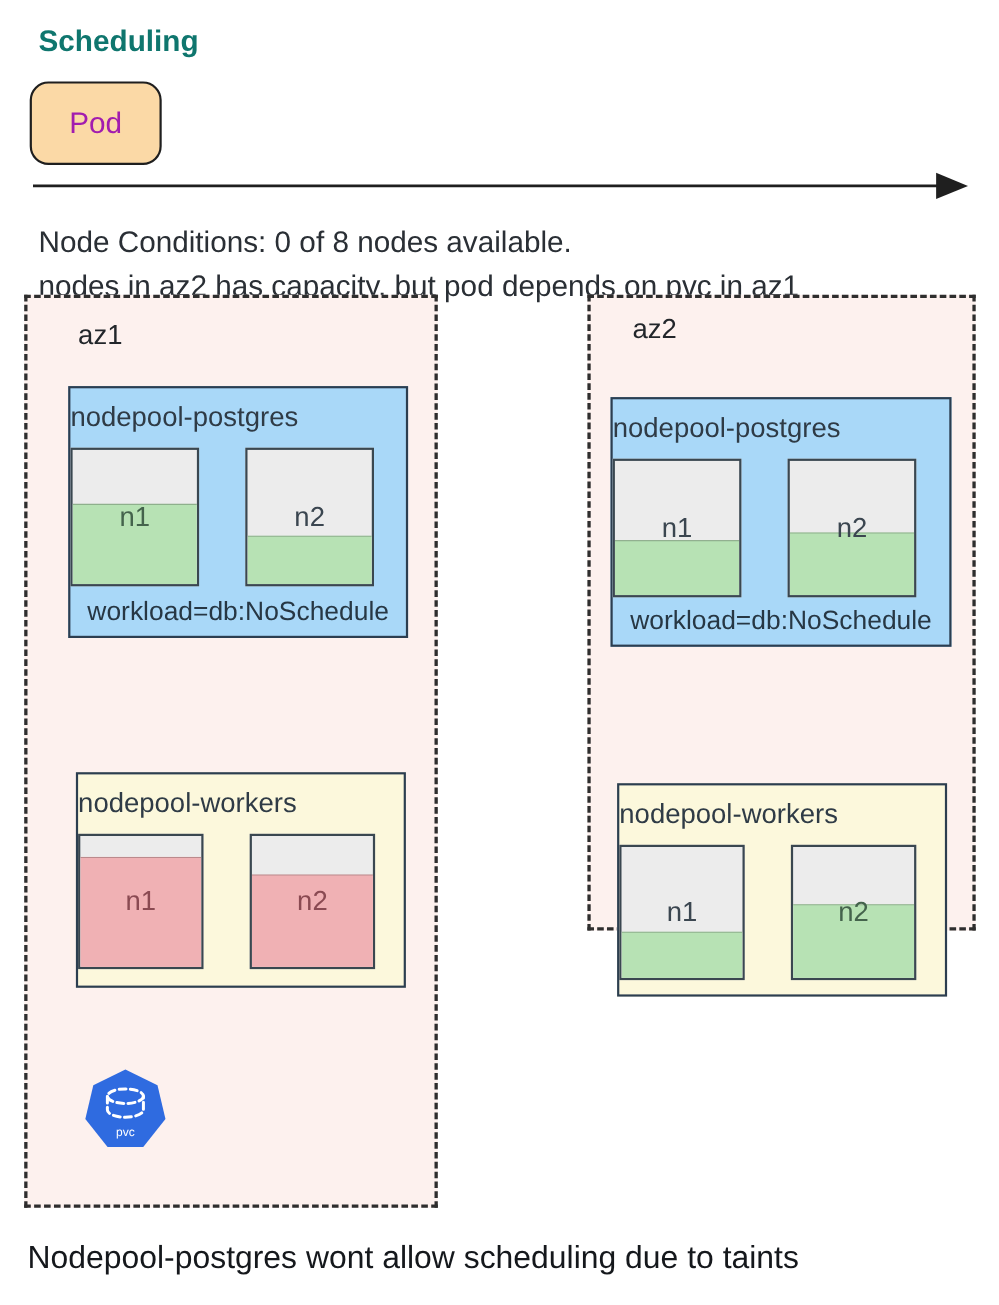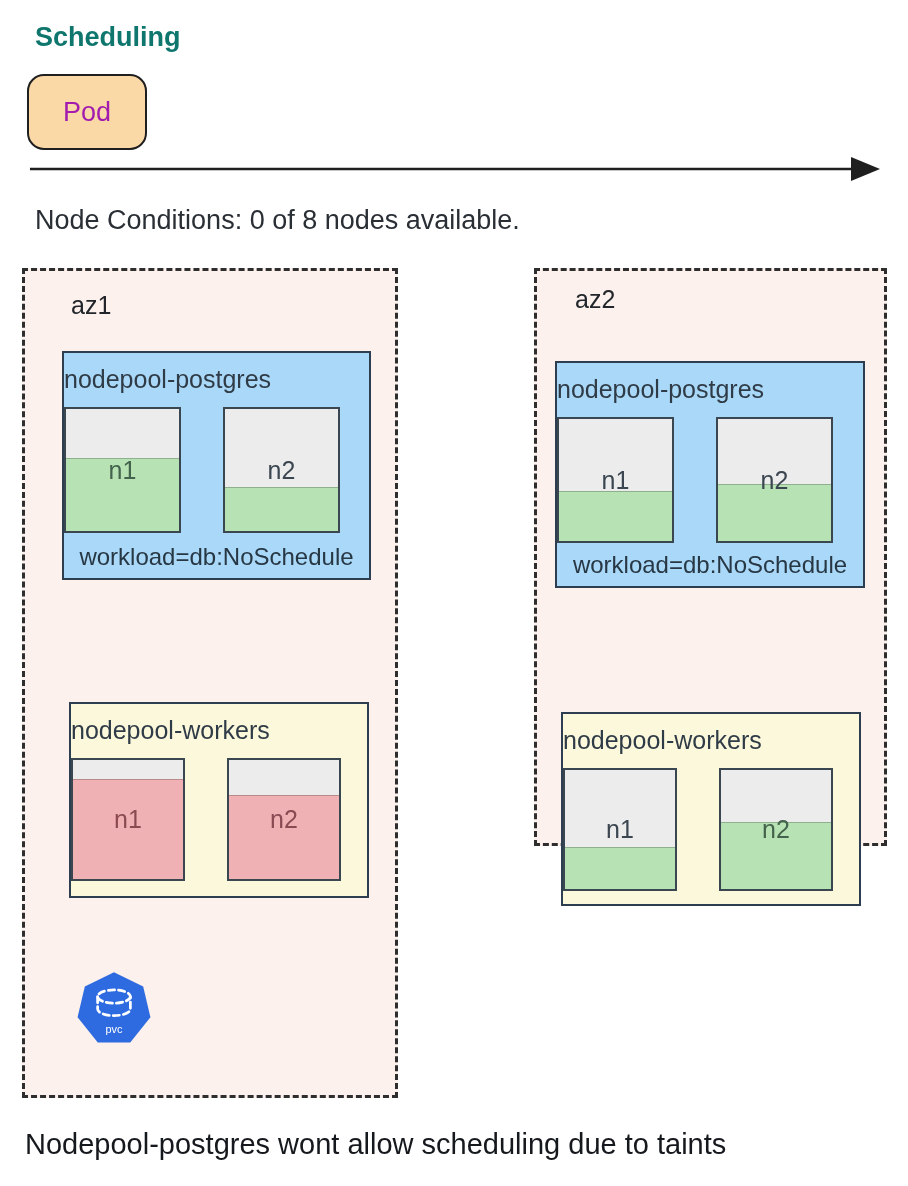--- a/index.html
+++ b/index.html
@@ -105,20 +105,21 @@
   <span>Pod</span>
 </div>
 
 <svg class="timeline-arrow" width="908" height="40" viewBox="0 0 908 40">
   <line x1="30" y1="19" x2="853" y2="19" stroke="#1f1f1f" stroke-width="2.5"></line>
   <polygon points="851,7 880,19 851,31" fill="#1f1f1f"></polygon>
 </svg>
 
 <div class="conditions-text">
   <div>Node Conditions: 0 of 8 nodes available.</div>
+  <div>nodes in az2 has capacity, but pod depends on pvc in az1</div>
 </div>
 
 <div class="zone zone-az1">
   <div class="zone-label">az1</div>
 
   <div class="pool pool-postgres">
     <div class="pool-title">nodepool-postgres</div>
     <div class="node-row">
       <div class="node tone-green">
         <div class="node-fill fill-green" style="height: 60%;"></div>

